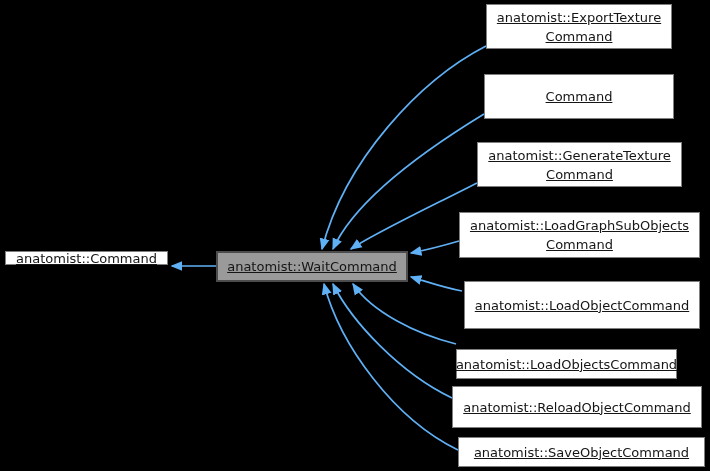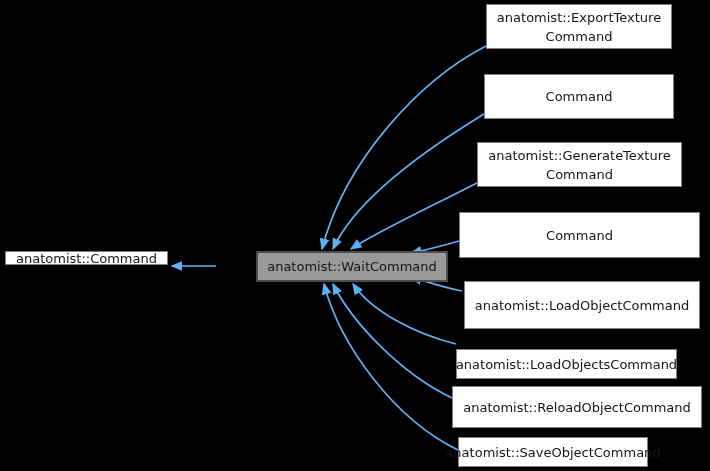--- a/index.html
+++ b/index.html
@@ -17,27 +17,26 @@
   #edge-layer{position:absolute;left:0;top:0;}
   .edge{fill:none;stroke:var(--edge);stroke-width:1.7px;}
   #arrowhead-shape{fill:var(--edge);}
   .node{
     position:absolute;box-sizing:border-box;
     background:var(--node_fill);
     border:1px solid var(--node_border);
     color:var(--node_text);
     font-size:13px;line-height:19px;
     display:flex;flex-direction:column;align-items:center;justify-content:center;
-    text-align:center;white-space:nowrap;cursor:pointer;
+    text-align:center;white-space:nowrap;cursor:pointer;text-decoration:underline;
   }
   .node.highlight{
     background:var(--highlight_fill);
     border:2px solid var(--highlight_border);
     cursor:default;
-    margin-left:40px;
   }
 </style>
 </head>
 <body>
 
 <div id="canvas">
 
   <svg id="edge-layer" width="710" height="471" viewBox="0 0 710 471">
     <defs>
       <marker id="arrow" viewBox="0 0 10 10" refX="8.8" refY="5" markerWidth="7" markerHeight="7" orient="auto-start-reverse">
@@ -71,32 +70,33 @@
   <div class="node" style="left:484px;top:74px;width:190px;height:45px">
     <span>Command</span>
   </div>
 
   <div class="node" style="left:477px;top:142px;width:205px;height:45px">
     <span>anatomist::GenerateTexture</span>
     <span>Command</span>
   </div>
 
   <div class="node" style="left:459px;top:212px;width:241px;height:46px">
+    <span>anatomist::LoadGraphSubObjects</span>
     <span>Command</span>
   </div>
 
   <div class="node" style="left:464px;top:281px;width:236px;height:48px">
     <span>anatomist::LoadObjectCommand</span>
   </div>
 
   <div class="node" style="left:456px;top:349px;width:221px;height:30px">
     <span>anatomist::LoadObjectsCommand</span>
   </div>
 
   <div class="node" style="left:452px;top:386px;width:250px;height:42px">
     <span>anatomist::ReloadObjectCommand</span>
   </div>
 
-  <div class="node" style="left:458px;top:437px;width:190px;height:30px">
+  <div class="node" style="left:458px;top:437px;width:247px;height:30px">
     <span>anatomist::SaveObjectCommand</span>
   </div>
 
 </div>
 
 </body></html>

